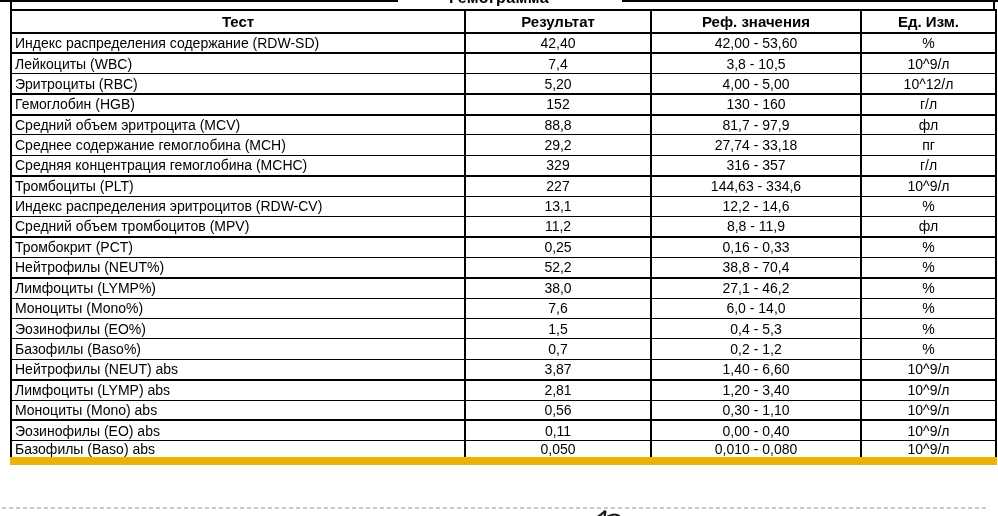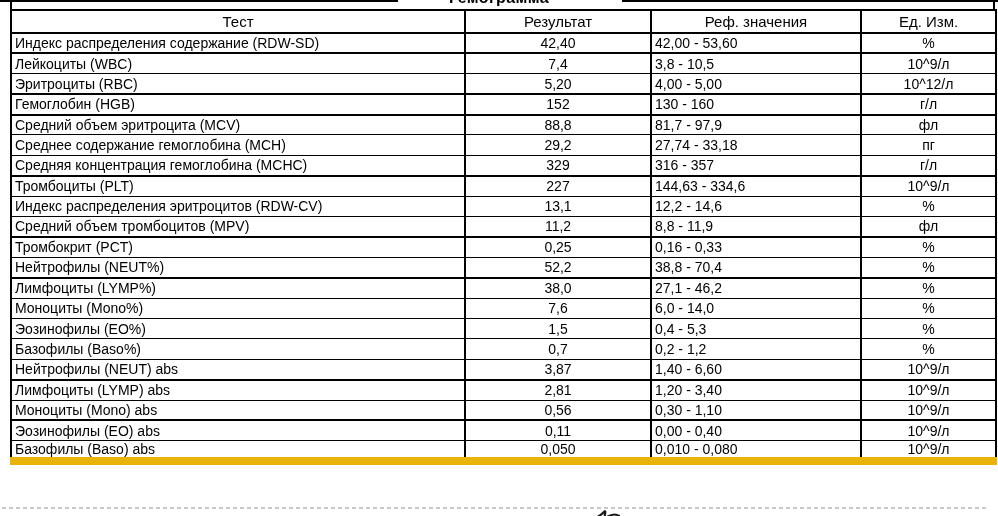--- a/index.html
+++ b/index.html
@@ -38,41 +38,41 @@
     table-layout:fixed;
     background:#fff;
   }
   table.hemogram col.c-test   { width:454px; }
   table.hemogram col.c-result { width:186px; }
   table.hemogram col.c-ref    { width:210px; }
   table.hemogram col.c-unit   { width:135px; }
 
   table.hemogram th {
     border:2px solid #000;
-    font-size:15px; font-weight:normal;
+    font-size:15px; font-weight:bold;
     text-align:center;
     height:23px;
     padding:1px 2px;
   }
   table.hemogram td {
     border-left:2px solid #000;
     border-right:2px solid #000;
     border-top:1.2px solid #000;
     border-bottom:1.2px solid #000;
     font-size:14px;
     height:20.4px;
     padding:0 3px;
     white-space:nowrap;
     overflow:hidden;
   }
   table.hemogram tbody tr:last-child td { border-bottom:8px solid #eab308; }
   table.hemogram tr.thick-top td { border-top:2.6px solid #000; }
   td.cell-test   { text-align:left; padding-left:4px; }
   td.cell-result { text-align:center;margin-top:16px; }
-  td.cell-ref    { text-align:left; }
+  td.cell-ref    { text-align:center; }
   td.cell-unit   { text-align:center; }
 
   
   .bottom-dotted {
     position:absolute; top:507px; left:2px; width:986px; height:2px;
     background:repeating-linear-gradient(to right,#c9c9c9 0 4px,transparent 4px 7px);
   }
   .signature-mark {
     position:absolute; top:506px; left:585px; width:46px; height:10px;
     overflow:hidden;

